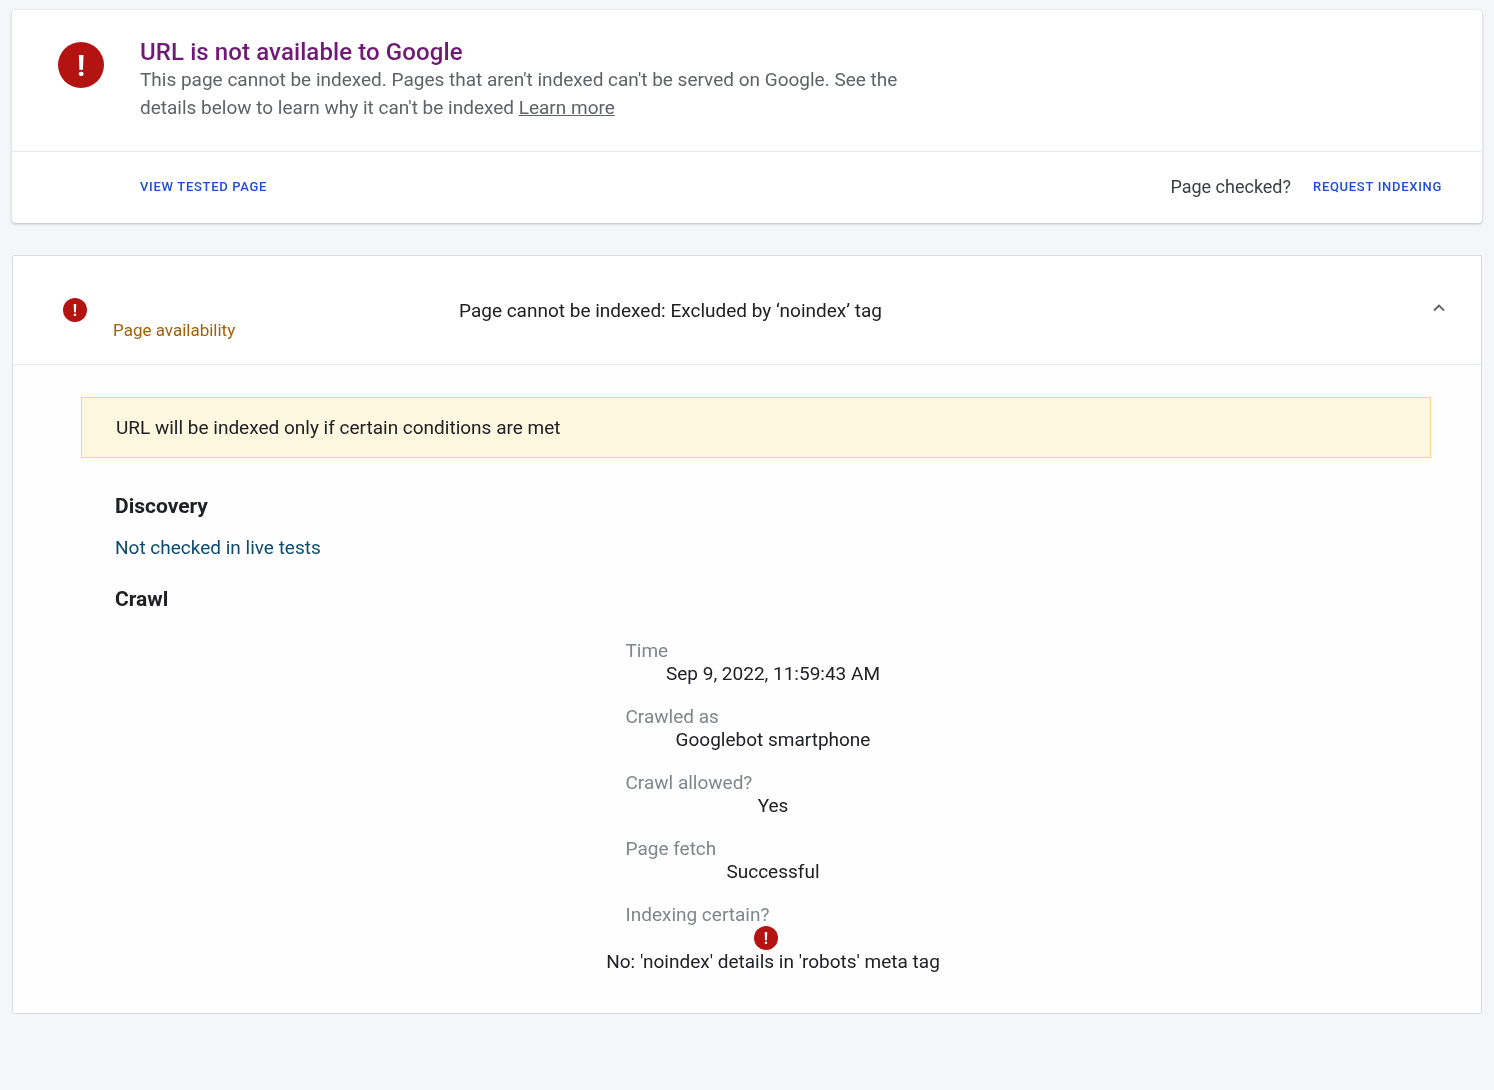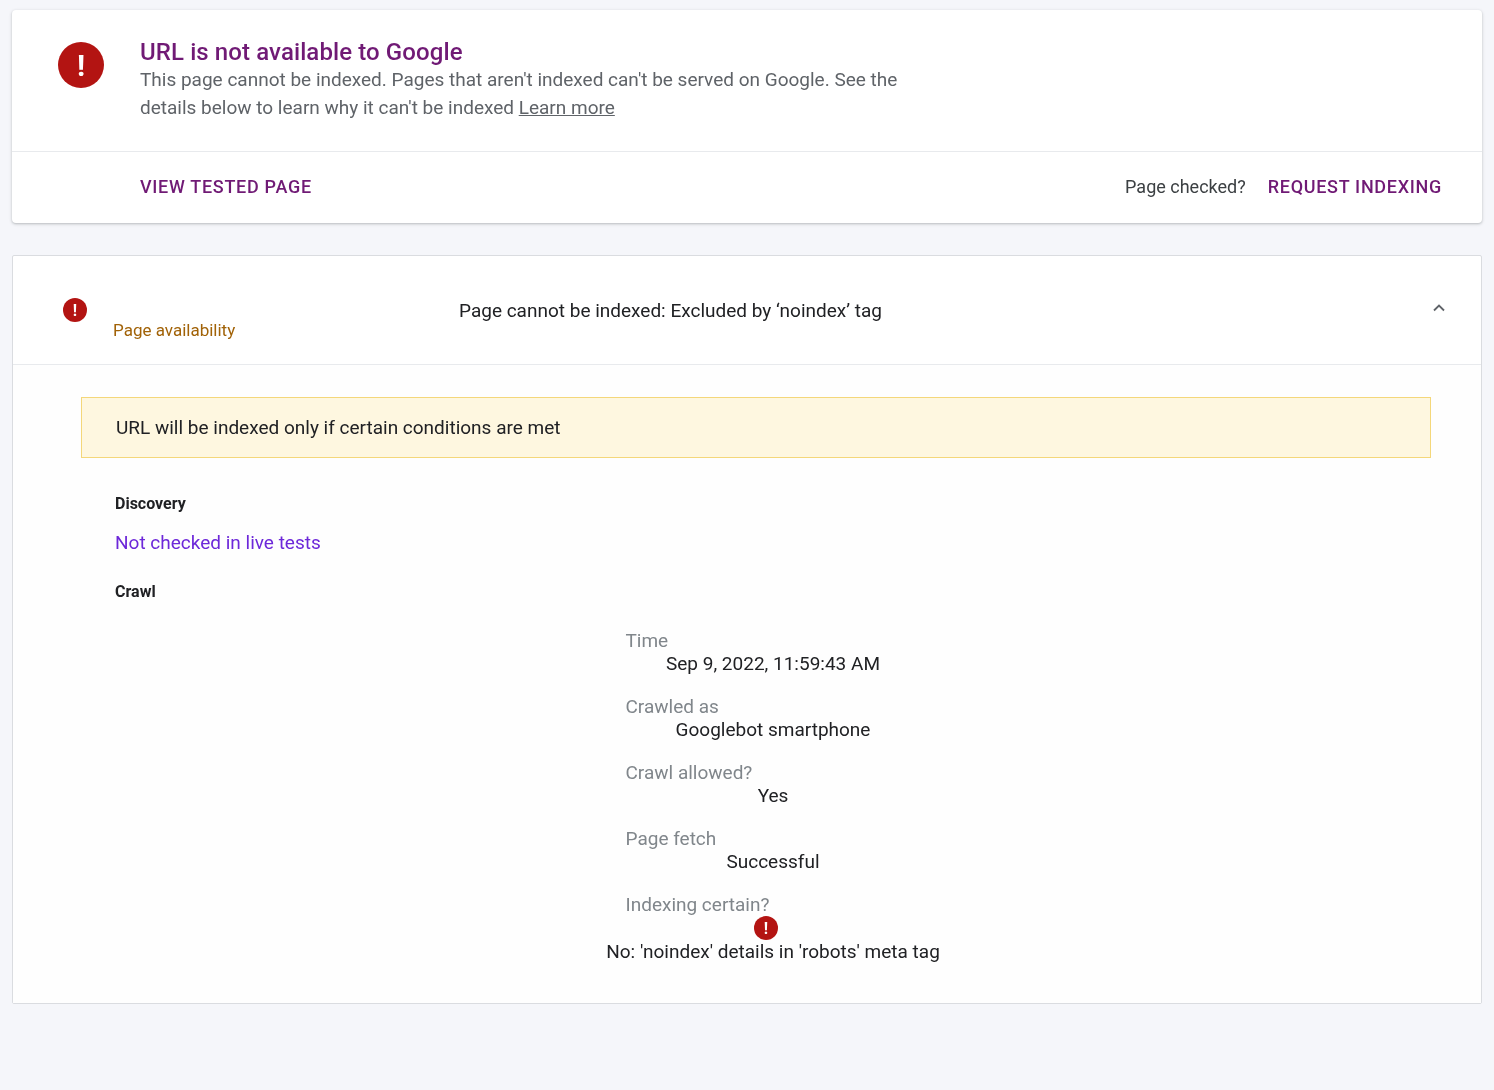--- a/index.html
+++ b/index.html
@@ -68,25 +68,25 @@
       text-decoration: underline;
       cursor: pointer;
     }
     .card-actions {
       border-top: 1px solid #e8eaed;
       display: flex;
       align-items: center;
       padding: 24px 40px 26px 128px;
     }
     .btn-flat {
-      font-size: 18px;
+      font-size: 13px;
       font-weight: 500;
       letter-spacing: 0.7px;
       text-transform: uppercase;
-      color: #701a75;
+      color: #1d4ed8;
       cursor: pointer;
       background: none;
       border: none;
       font-family: inherit;
     }
     .spacer { flex: 1; }
     .page-changed {
       font-size: 18px;
       color: #3c4043;
       margin-right: 22px;
@@ -127,28 +127,28 @@
     .notice {
       background: #fef7e0;
       border: 1px solid #f4d77a;
       padding: 18px 34px;
       font-size: 19px;
       color: #202124;
       margin-bottom: 36px;
     }
     .notice .u { cursor: pointer; }
     .subhead {
-      font-size: 16px;
+      font-size: 21px;
       font-weight: 700;
       color: #202124;
       margin: 18px 0 18px 34px;
     }
     .gray-line {
       font-size: 19px;
-      color: #6d28d9;
+      color: #0c4a6e;
       margin: 0 0 28px 34px;
     }
     .rows { margin-left: 34px; margin-top: 18px; }
     .row {
       display: flex;
       align-items: center;
       padding: 10px 0;
       font-size: 19px;
       flex-direction: column;
     }

